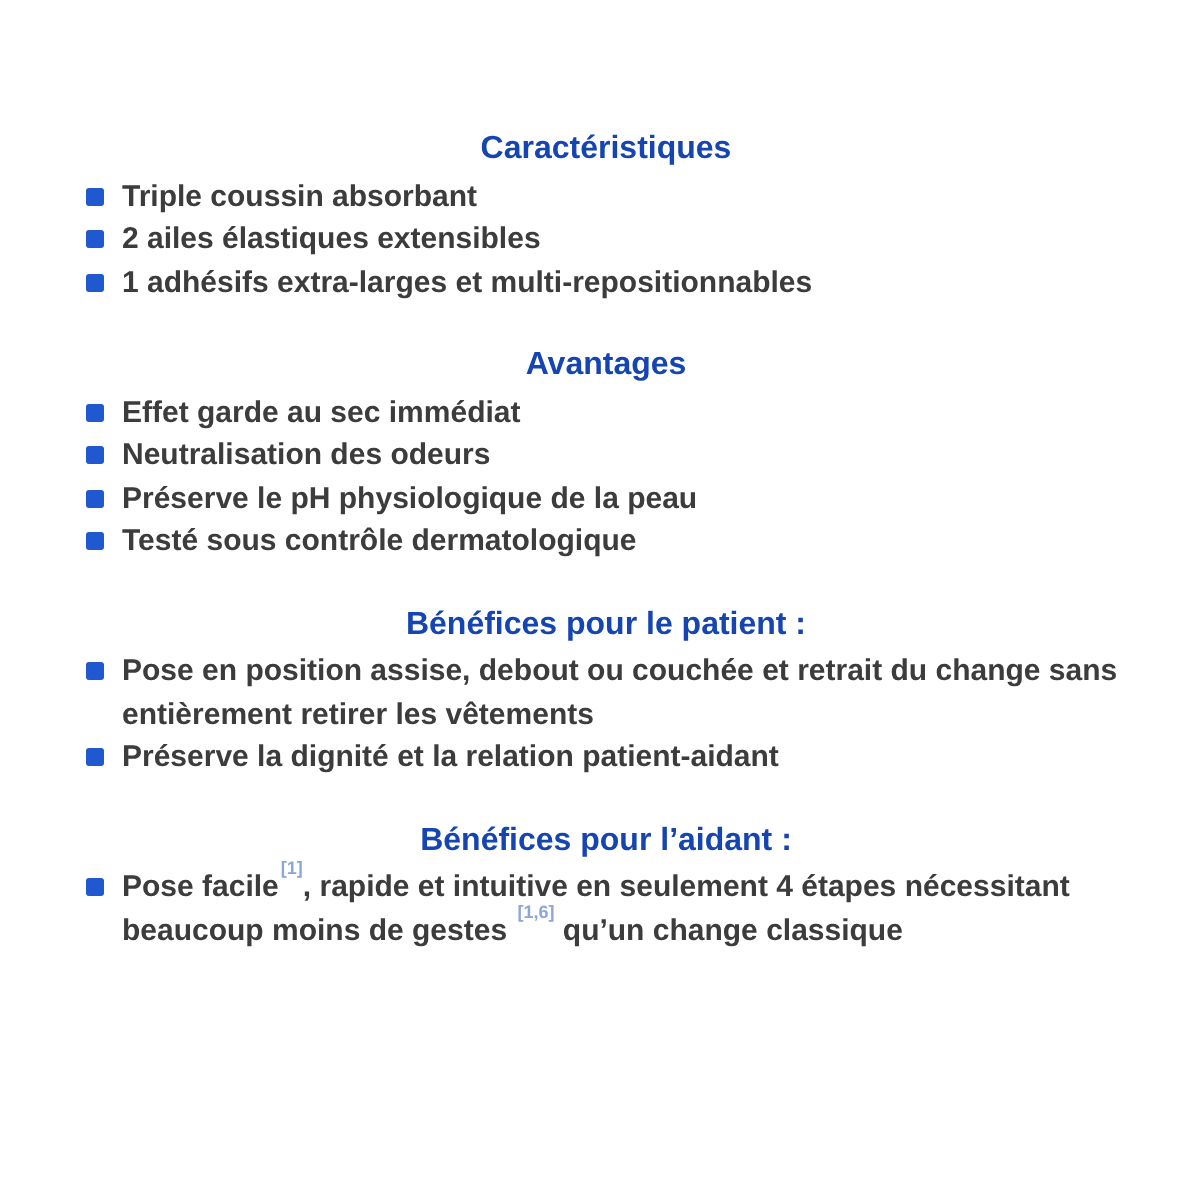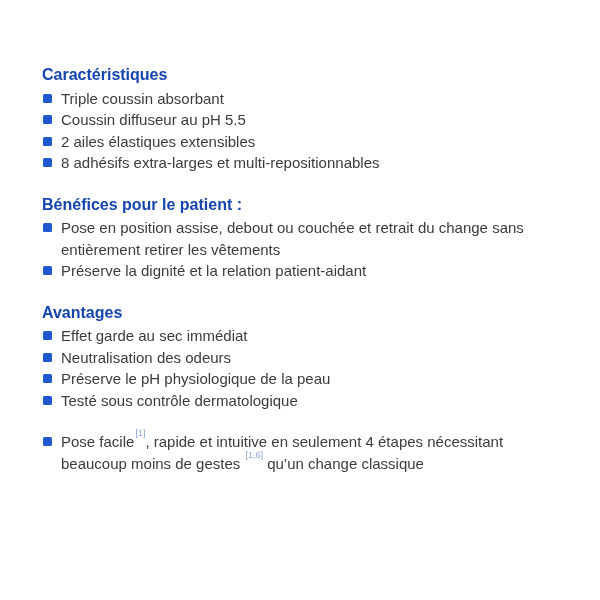--- a/index.html
+++ b/index.html
@@ -27,22 +27,23 @@
     left: 42px; top: 64px;
     width: 522px;
   }
   .section { margin: 0 0 20px 0; }
   .heading {
     margin: 0 0 2px 0;
     font-size: 16px;
     line-height: 21.5px;
     font-weight: 700;
     color: var(--heading);
+    text-align: center;
   }
-  ul.list { list-style: none; margin: 0; padding: 0; }
+  ul.list { list-style: none; margin: 0; padding: 0; font-weight: bold; }
   li.item {
     display: flex;
     align-items: flex-start;
     font-size: 15px;
     line-height: 21.5px;
     color: var(--body-text);
   }
   .bullet {
     flex: 0 0 9px;
     width: 9px; height: 9px;
@@ -68,42 +69,25 @@
   <main class="content">
       <section class="section">
         <h2 class="heading">Caractéristiques</h2>
         <ul class="list">
           <li class="item">
             <span class="bullet"></span>
             <span class="item-text">Triple coussin absorbant</span>
           </li>
           <li class="item">
             <span class="bullet"></span>
-            <span class="item-text">Coussin diffuseur au pH 5.5</span>
-          </li>
-          <li class="item">
-            <span class="bullet"></span>
             <span class="item-text">2 ailes élastiques extensibles</span>
           </li>
           <li class="item">
             <span class="bullet"></span>
-            <span class="item-text">8 adhésifs extra-larges et multi-repositionnables</span>
-          </li>
-        </ul>
-      </section>
-      <section class="section">
-        <h2 class="heading">Bénéfices pour le patient :</h2>
-        <ul class="list">
-          <li class="item">
-            <span class="bullet"></span>
-            <span class="item-text">Pose en position assise, debout ou couchée et retrait du change sans entièrement retirer les vêtements</span>
-          </li>
-          <li class="item">
-            <span class="bullet"></span>
-            <span class="item-text">Préserve la dignité et la relation patient-aidant</span>
+            <span class="item-text">1 adhésifs extra-larges et multi-repositionnables</span>
           </li>
         </ul>
       </section>
       <section class="section">
         <h2 class="heading">Avantages</h2>
         <ul class="list">
           <li class="item">
             <span class="bullet"></span>
             <span class="item-text">Effet garde au sec immédiat</span>
           </li>
@@ -115,20 +99,34 @@
             <span class="bullet"></span>
             <span class="item-text">Préserve le pH physiologique de la peau</span>
           </li>
           <li class="item">
             <span class="bullet"></span>
             <span class="item-text">Testé sous contrôle dermatologique</span>
           </li>
         </ul>
       </section>
       <section class="section">
+        <h2 class="heading">Bénéfices pour le patient :</h2>
+        <ul class="list">
+          <li class="item">
+            <span class="bullet"></span>
+            <span class="item-text">Pose en position assise, debout ou couchée et retrait du change sans entièrement retirer les vêtements</span>
+          </li>
+          <li class="item">
+            <span class="bullet"></span>
+            <span class="item-text">Préserve la dignité et la relation patient-aidant</span>
+          </li>
+        </ul>
+      </section>
+      <section class="section">
+        <h2 class="heading">Bénéfices pour l’aidant :</h2>
         <ul class="list">
           <li class="item">
             <span class="bullet"></span>
             <span class="item-text">Pose facile<sup class="footnote">[1]</sup>, rapide et intuitive en seulement 4 étapes nécessitant beaucoup moins de gestes <sup class="footnote">[1,6]</sup> qu’un change classique</span>
           </li>
         </ul>
       </section>
     </main>
 </div>
 

